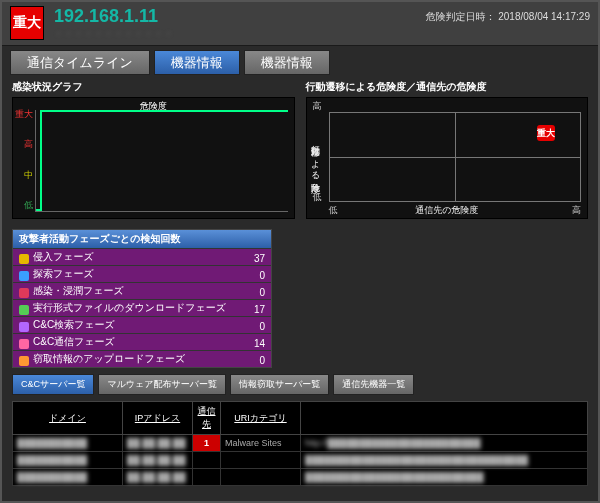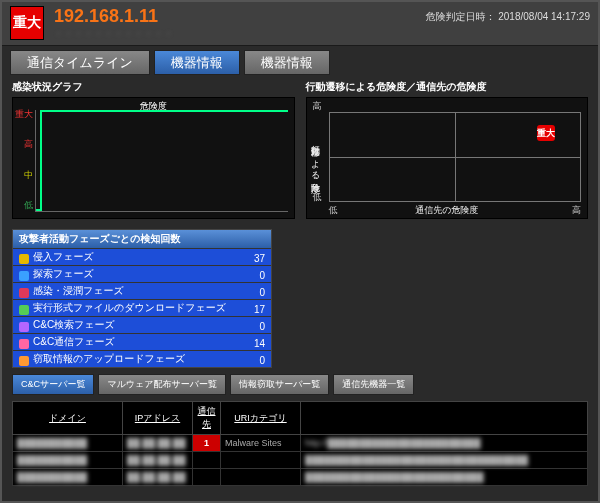--- a/index.html
+++ b/index.html
@@ -18,21 +18,21 @@
     padding: 4px 8px;
   }
   .sev-badge {
     width: 34px; height: 34px;
     background: #e60000; color: #fff;
     font-size: 14px; font-weight: bold;
     display: flex; align-items: center; justify-content: center;
     border: 1px solid #000;
     margin-right: 10px;
   }
-  .ip { font-size: 18px; color: #f97316; font-weight: bold; }
+  .ip { font-size: 18px; color: #14b8a6; font-weight: bold; }
   .ip-sub { font-size: 9px; color: #999; letter-spacing: 1px; margin-top: 1px; }
   .judged { margin-left: auto; font-size: 10px; color: #ddd; padding-top: 4px; text-align: right; }
   
   .tabbar { display: flex; gap: 4px; padding: 4px 8px 2px; }
   .tab {
     padding: 3px 16px 2px;
     font-size: 13px; text-align: center;
     background: linear-gradient(#888,#666);
     border: 1px solid #222; color: #fff;
     cursor: pointer; user-select: none;
@@ -79,21 +79,21 @@
     background: #e60000; color:#fff; font-size:9px; font-weight:bold;
     display:flex; align-items:center; justify-content:center;
     border-radius: 3px;
   }
   .quad-xlabel { position:absolute; bottom:1px; left:50%; transform:translateX(-50%); font-size:9px; }
   .quad-ylabel { position:absolute; left:2px; top:50%; transform:translateY(-50%); font-size:9px; writing-mode:vertical-rl; letter-spacing:1px; }
   .quad-tk { position:absolute; font-size:9px; color:#ccc; }
   
   .detect-box {
     margin: 4px 10px 2px; width: 260px;
-    border: 1px solid #444; background:#1d4ed8;
+    border: 1px solid #444; background:#701a75;
   }
   .detect-title {
     background: linear-gradient(#5a90d8,#2c5fa8);
     padding: 2px 6px; font-size: 10px; font-weight: bold; color:#fff;
   }
   .detect-row {
     display:flex; align-items:flex-end; gap:4px;
     padding: 1px 6px; font-size:10px; color:#fff;
     border-top: 1px solid #333;
   }

